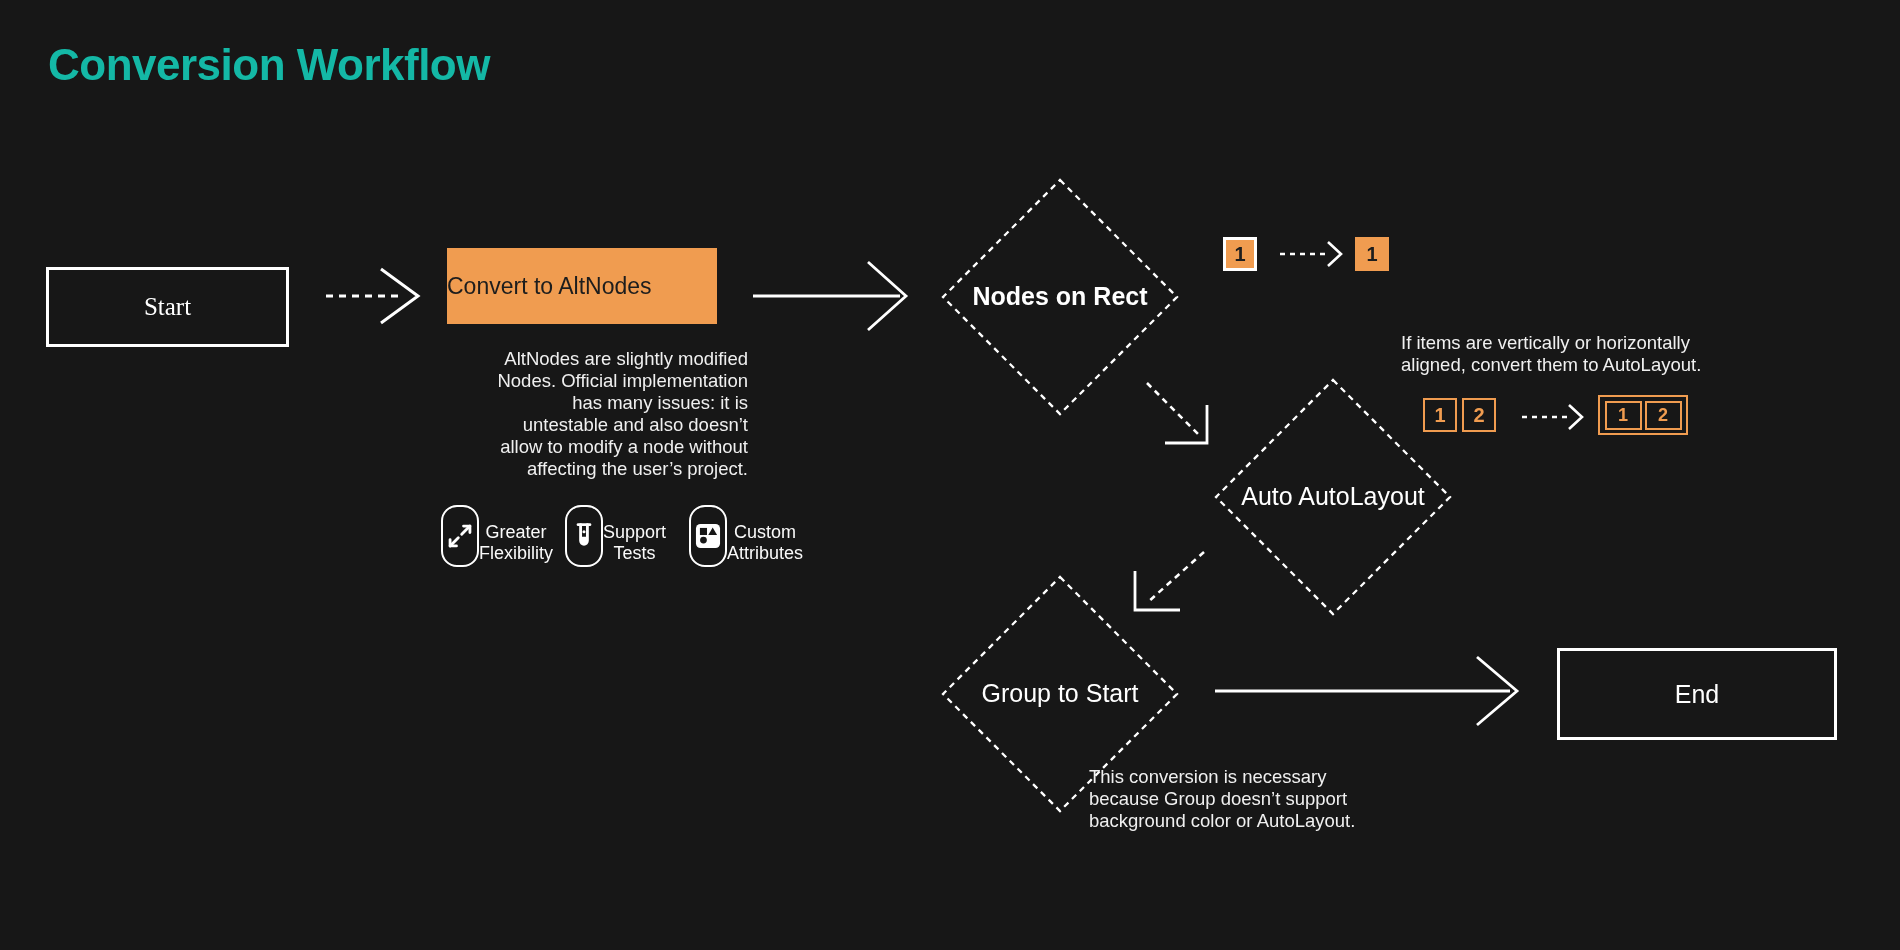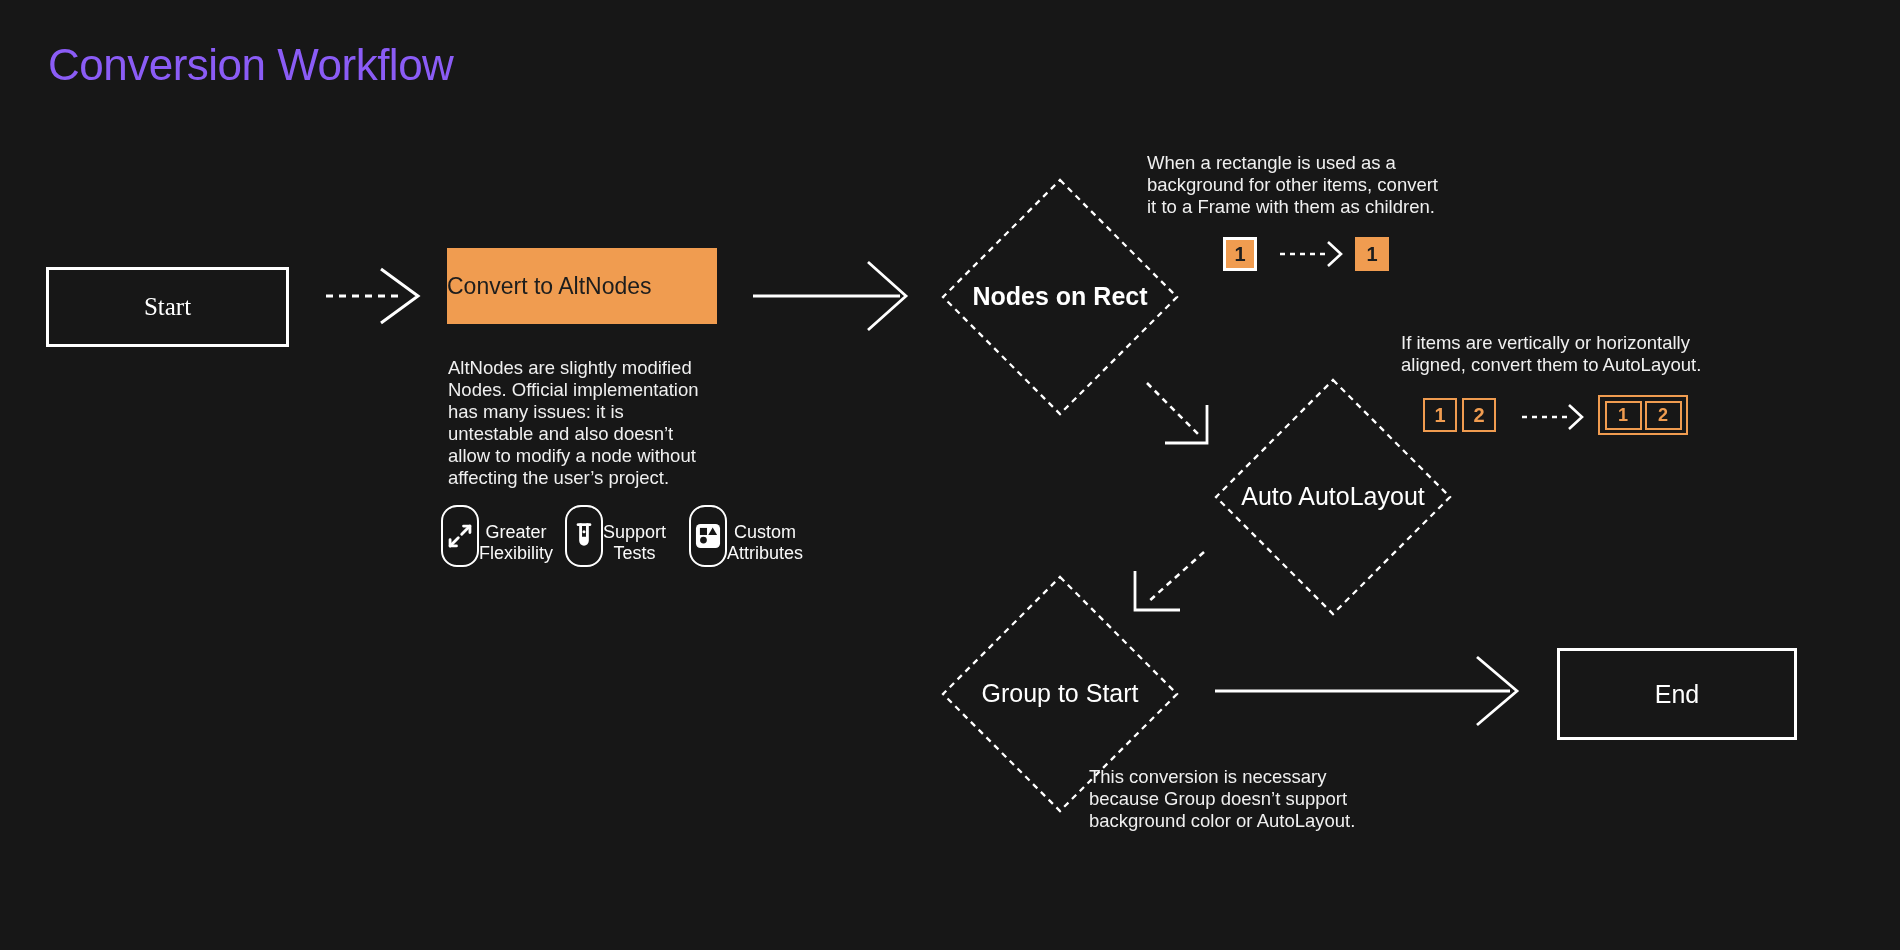--- a/index.html
+++ b/index.html
@@ -1,32 +1,32 @@
 <!DOCTYPE html>
 <html><head>
 <meta charset="utf-8">
 <style>
   * { margin:0; padding:0; box-sizing:border-box; }
   html,body { width:1900px; height:950px; background:#171717; overflow:hidden; }
   body { font-family:"Liberation Sans", sans-serif; color:#ffffff; }
   .canvas { position:relative; width:1900px; height:950px; background:#171717; }
   .abs { position:absolute; }
-  .title { left:48px; top:40px; font-size:44px; font-weight:400; letter-spacing:-0.5px; color:#8b5cf6; }
+  .title { left:48px; top:40px; font-size:44px; font-weight:700; letter-spacing:-0.5px; color:#14b8a6; }
 
   .node-rect { display:flex; align-items:center; justify-content:center;
                font-size:25px; color:#ffffff; background:transparent; border:3px solid #ffffff; }
   .start-node { left:46px; top:267px; width:243px; height:80px;font-family:Liberation Serif, serif; }
-  .end-node   { left:1557px; top:648px; width:240px; height:92px; }
+  .end-node   { left:1557px; top:648px; width:280px; height:92px; }
 
   .convert-node { left:447px; top:248px; width:270px; height:76px; background:#f09c50;
                   display:flex; align-items:center; justify-content:flex-start;
                   font-size:23px; font-weight:500; color:#1d1d1d; }
 
   .note { font-size:18.5px; line-height:22px; color:#f0f0f0; white-space:pre-line; }
-  .note-altnodes { left:448px; top:357px; width:300px; }
+  .note-altnodes { left:448px; top:348px; width:300px;text-align:right; }
   .note-rect     { left:1147px; top:152px; width:350px; }
   .note-auto     { left:1401px; top:332px; width:350px; }
   .note-group    { left:1089px; top:766px; width:320px; }
 
   .diamond-label { width:230px; text-align:center; font-size:25px; color:#ffffff; }
   .lbl-nodes { left:945px; top:282px;font-weight:bold; }
   .lbl-auto  { left:1218px; top:482px; }
   .lbl-group { left:945px; top:679px; }
 
   .features { left:441px; top:505px; display:flex; gap:28px; }
@@ -116,23 +116,20 @@
   <div class="abs diamond-label lbl-nodes">Nodes on Rect</div>
   <div class="abs diamond-label lbl-auto">Auto AutoLayout</div>
   <div class="abs diamond-label lbl-group">Group to Start</div>
 
   <div class="abs note note-altnodes">AltNodes are slightly modified
 Nodes. Official implementation
 has many issues: it is
 untestable and also doesn’t
 allow to modify a node without
 affecting the user’s project.</div>
-  <div class="abs note note-rect">When a rectangle is used as a
-background for other items, convert
-it to a Frame with them as children.</div>
   <div class="abs note note-auto">If items are vertically or horizontally
 aligned, convert them to AutoLayout.</div>
   <div class="abs note note-group">This conversion is necessary
 because Group doesn’t support
 background color or AutoLayout.</div>
 
   <div class="abs features">
     <div class="feature">
       <div class="icon-box">
         <svg width="34" height="34" viewBox="0 0 24 24" fill="none" stroke="#ffffff" stroke-width="2" stroke-linecap="round" stroke-linejoin="round">

